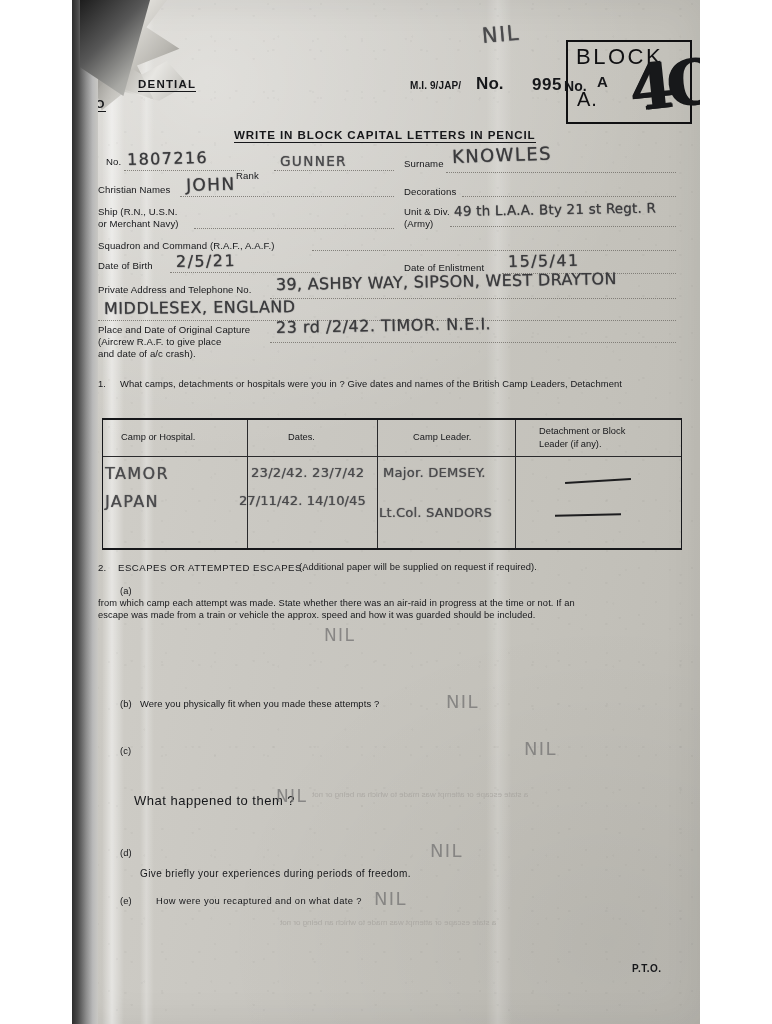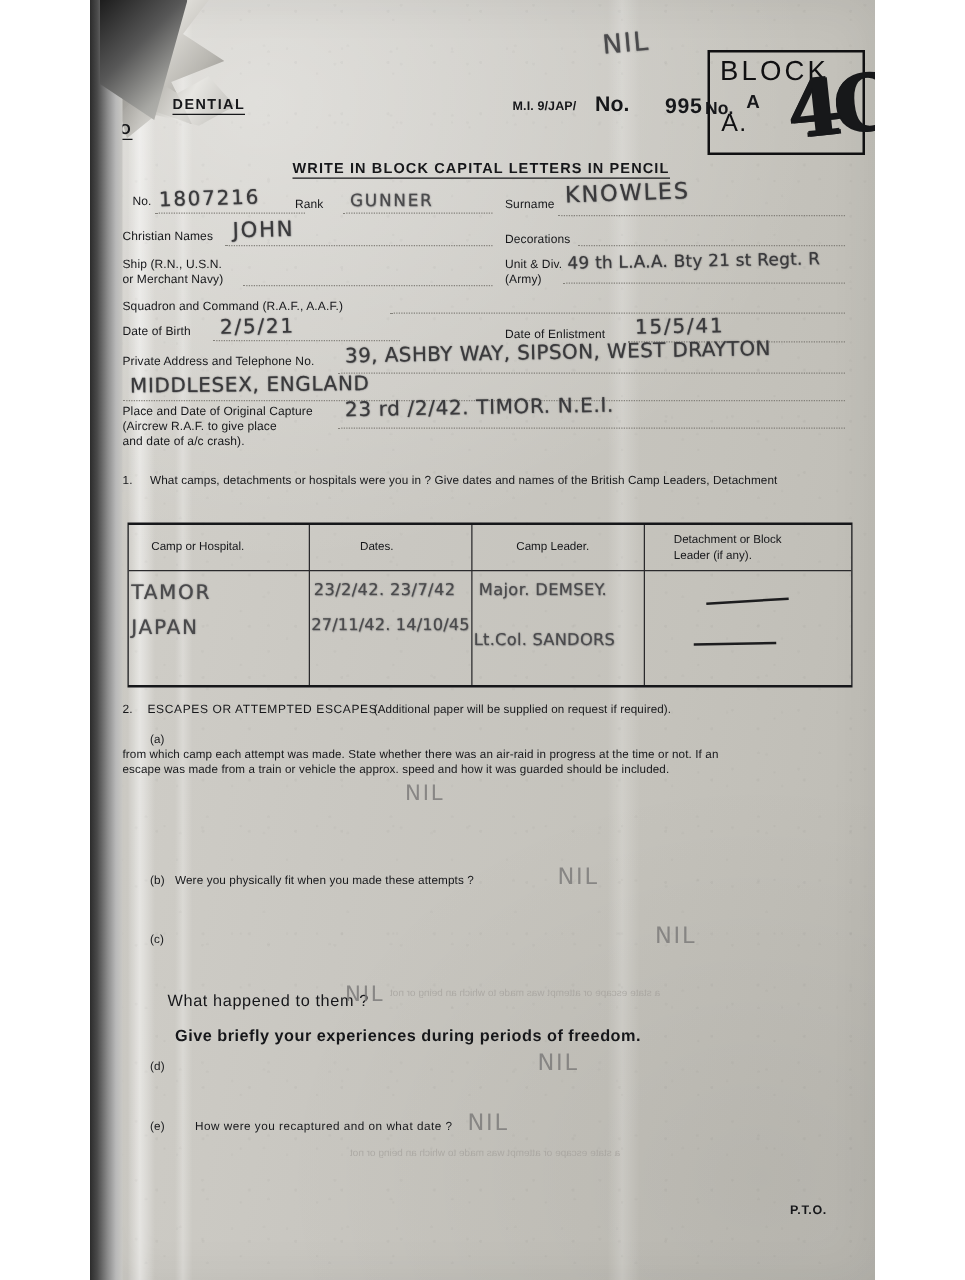--- a/index.html
+++ b/index.html
@@ -212,21 +212,21 @@
     <span class="t bold" style="left:480px; top:78px; font-size:14px;">No.</span>
     <span class="t bold" style="left:513px; top:73px; font-size:15px;">A</span>
     <span class="stamp-scribble">4C</span>
 
     <span class="t bold ul" style="left:150px; top:128px; font-size:11.6px; letter-spacing:.9px;">WRITE IN BLOCK CAPITAL LETTERS IN PENCIL</span>
 
     <span class="t" style="left:22px; top:156px; font-size:9.6px;">No.</span>
     <div class="rule" style="left:40px; top:170px; width:120px;"></div>
     <span class="hw dark" style="left:43px; top:150px; font-size:16px; transform:rotate(-1.5deg);">1807216</span>
 
-    <span class="t" style="left:152px; top:158px; font-size:9.6px;">Rank</span>
+    <span class="t" style="left:152px; top:170px; font-size:9.6px;">Rank</span>
     <span class="hw" style="left:196px; top:153px; font-size:13.5px;">GUNNER</span>
     <div class="rule" style="left:190px; top:170px; width:120px;"></div>
 
     <span class="t" style="left:320px; top:158px; font-size:9.6px;">Surname</span>
     <span class="hw dark" style="left:368px; top:146px; font-size:18px; transform:rotate(-2deg);">KNOWLES</span>
     <div class="rule" style="left:362px; top:172px; width:230px;"></div>
 
     <span class="t" style="left:14px; top:184px; font-size:9.6px;">Christian Names</span>
     <span class="hw dark" style="left:102px; top:175px; font-size:17px; transform:rotate(-1.5deg);">JOHN</span>
     <div class="rule" style="left:96px; top:196px; width:214px;"></div>
@@ -281,21 +281,21 @@
       <span class="th" style="left:310px; top:12px;">Camp Leader.</span>
       <span class="th" style="left:436px; top:6px;">Detachment or Block</span>
       <span class="th" style="left:436px; top:19px;">Leader (if any).</span>
 
       <span class="hw" style="left:2px; top:44px; font-size:16px;">TAMOR</span>
       <span class="hw" style="left:148px; top:45px; font-size:13px; letter-spacing:.3px;">23/2/42. 23/7/42</span>
       <span class="hw" style="left:280px; top:45px; font-size:13px; letter-spacing:.3px;">Major. DEMSEY.</span>
       <div class="dash-mark" style="left:462px; top:60px; width:66px; transform:rotate(-3.5deg);"></div>
 
       <span class="hw" style="left:2px; top:72px; font-size:16px;">JAPAN</span>
-      <span class="hw" style="left:146px; top:73px; font-size:13px; letter-spacing:.1px;text-align:right;">27/11/42. 14/10/45</span>
+      <span class="hw" style="left:136px; top:73px; font-size:13px; letter-spacing:.1px;text-align:right;">27/11/42. 14/10/45</span>
       <span class="hw" style="left:276px; top:73px; font-size:13px; letter-spacing:.2px;margin-top:12px;">Lt.Col. SANDORS</span>
       <div class="dash-mark" style="left:452px; top:94px; width:66px; transform:rotate(-1.2deg);"></div>
     </div>
 
     <span class="t" style="left:14px; top:562px; font-size:9.6px;">2.</span>
     <span class="t" style="left:34px; top:562px; font-size:9.6px; letter-spacing:.5px;">ESCAPES OR ATTEMPTED ESCAPES.</span>
     <span class="t" style="left:215px; top:562px; font-size:9.3px;">(Additional paper will be supplied on request if required).</span>
 
     <span class="t" style="left:36px; top:586px; font-size:9.3px;">(a)</span>
     <span class="t" style="left:14px; top:598px; font-size:9.3px;">from which camp each attempt was made.   State whether there was an air-raid in progress at the time or not.   If an</span>
@@ -307,21 +307,21 @@
     <span class="hw faint" style="left:362px; top:691px; font-size:18px;">NIL</span>
 
     <span class="t" style="left:36px; top:745px; font-size:9.4px;">(c)</span>
     <span class="hw faint" style="left:440px; top:738px; font-size:18px;">NIL</span>
 
     <span class="t" style="left:50px; top:793px; font-size:13px; letter-spacing:.5px;">What happened to them ?</span>
     <span class="hw faint" style="left:192px; top:786px; font-size:17px;">NIL</span>
     <span class="bleed" style="left:228px; top:790px;">a state escape or attempt was made to which an being or not</span>
 
     <span class="t" style="left:36px; top:847px; font-size:9.4px;">(d)</span>
-    <span class="t" style="left:56px; top:821px; font-size:13px; letter-spacing:.4px;font-weight:bold;">Give briefly your experiences during periods of freedom.</span>
+    <span class="t" style="left:56px; top:868px; font-size:10px; letter-spacing:.4px;">Give briefly your experiences during periods of freedom.</span>
     <span class="hw faint" style="left:346px; top:840px; font-size:18px;">NIL</span>
 
     <span class="t" style="left:36px; top:895px; font-size:9.4px;">(e)</span>
     <span class="t" style="left:56px; top:895px; font-size:9.4px; letter-spacing:.4px;margin-left:16px;">How were you recaptured and on what date ?</span>
     <span class="hw faint" style="left:290px; top:888px; font-size:18px;">NIL</span>
 
     <span class="bleed" style="left:196px; top:918px;">a state escape or attempt was made to which an being or not</span>
 
     <span class="t bold" style="left:548px; top:963px; font-size:10px; letter-spacing:.5px;">P.T.O.</span>
   </div>

